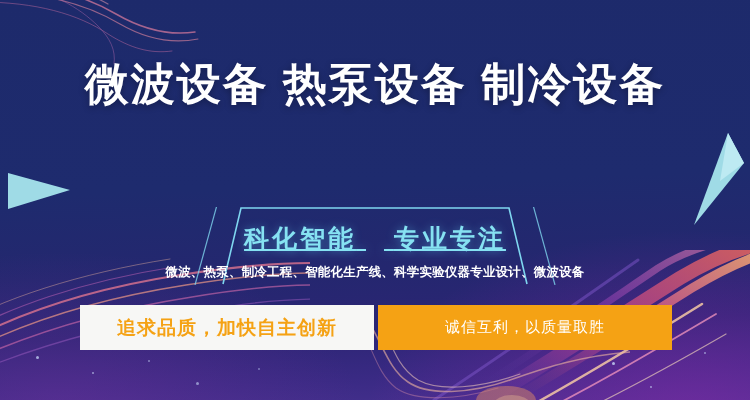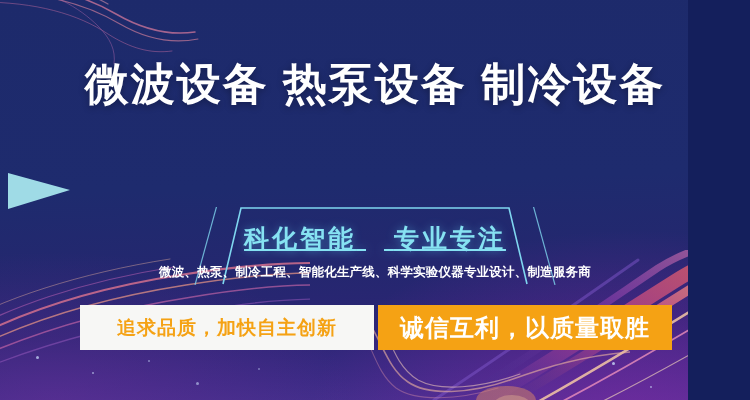--- a/index.html
+++ b/index.html
@@ -1,21 +1,21 @@
 <!DOCTYPE html>
 <html><head>
 <meta charset="utf-8">
 <style>
   * { margin:0; padding:0; box-sizing:border-box; }
   html,body { width:750px; height:400px; overflow:hidden; background:#141f5c; }
   body { font-family:"Liberation Sans","DejaVu Sans",sans-serif; }
 
   #banner {
     position:relative;
-    width:688px; height:400px;
+    width:750px; height:400px;
     overflow:hidden;
     background:
       radial-gradient(ellipse 520px 300px at 92% 104%, rgba(140,40,170,.55) 0%, rgba(60,30,120,0) 62%),
       radial-gradient(ellipse 460px 240px at 8% 102%, rgba(120,50,160,.40) 0%, rgba(40,30,110,0) 65%),
       linear-gradient(178deg,#1d2a6b 0%,#1e2b6e 46%,#24276f 66%,#2b2574 80%,#3a2a84 92%,#45308e 100%);
   }
 
   
   .fx { position:absolute; pointer-events:none; }
   #fxTop   { left:-10px; top:-20px;  width:260px; height:110px; opacity:.85; }
@@ -62,21 +62,21 @@
   #boxWhite {
     width:294px; height:45px; background:#f7f7f5;
     display:flex; align-items:center; justify-content:center;
     color:#f5a214; font-size:19px; font-weight:700; letter-spacing:1px;
     white-space:nowrap;
   }
   #boxGap { width:4px; height:45px; background:transparent; }
   #boxOrange {
     width:294px; height:45px; background:#f5a214;
     display:flex; align-items:center; justify-content:center;
-    color:#ffffff; font-size:24px; font-weight:700; letter-spacing:1px;
+    color:#ffffff; font-size:15px; font-weight:400; letter-spacing:1px;
     white-space:nowrap;
   }
 
   
   .dot { position:absolute; border-radius:50%; background:#cfe3ff; }
 </style>
 </head>
 <body>
 
 <div id="banner">
@@ -169,21 +169,21 @@
       <path d="M390 78 L368 -2" fill="none" stroke="#7fd6ef" stroke-width="1.2" opacity=".8"></path>
     </svg>
   </div>
 
   <div id="slogan">
     <span>科化智能</span>
     <span class="sl-gap"></span>
     <span>专业专注</span>
   </div>
 
-  <div id="subtitle">微波、热泵、制冷工程、智能化生产线、科学实验仪器专业设计、制造服务商</div>
+  <div id="subtitle">微波、热泵、制冷工程、智能化生产线、科学实验仪器专业设计、微波设备</div>
 
   <div id="bottomBar">
     <div id="boxWhite">追求品质，加快自主创新</div>
     <div id="boxGap"></div>
     <div id="boxOrange">诚信互利，以质量取胜</div>
   </div>
 
 </div>
 
 </body></html>

